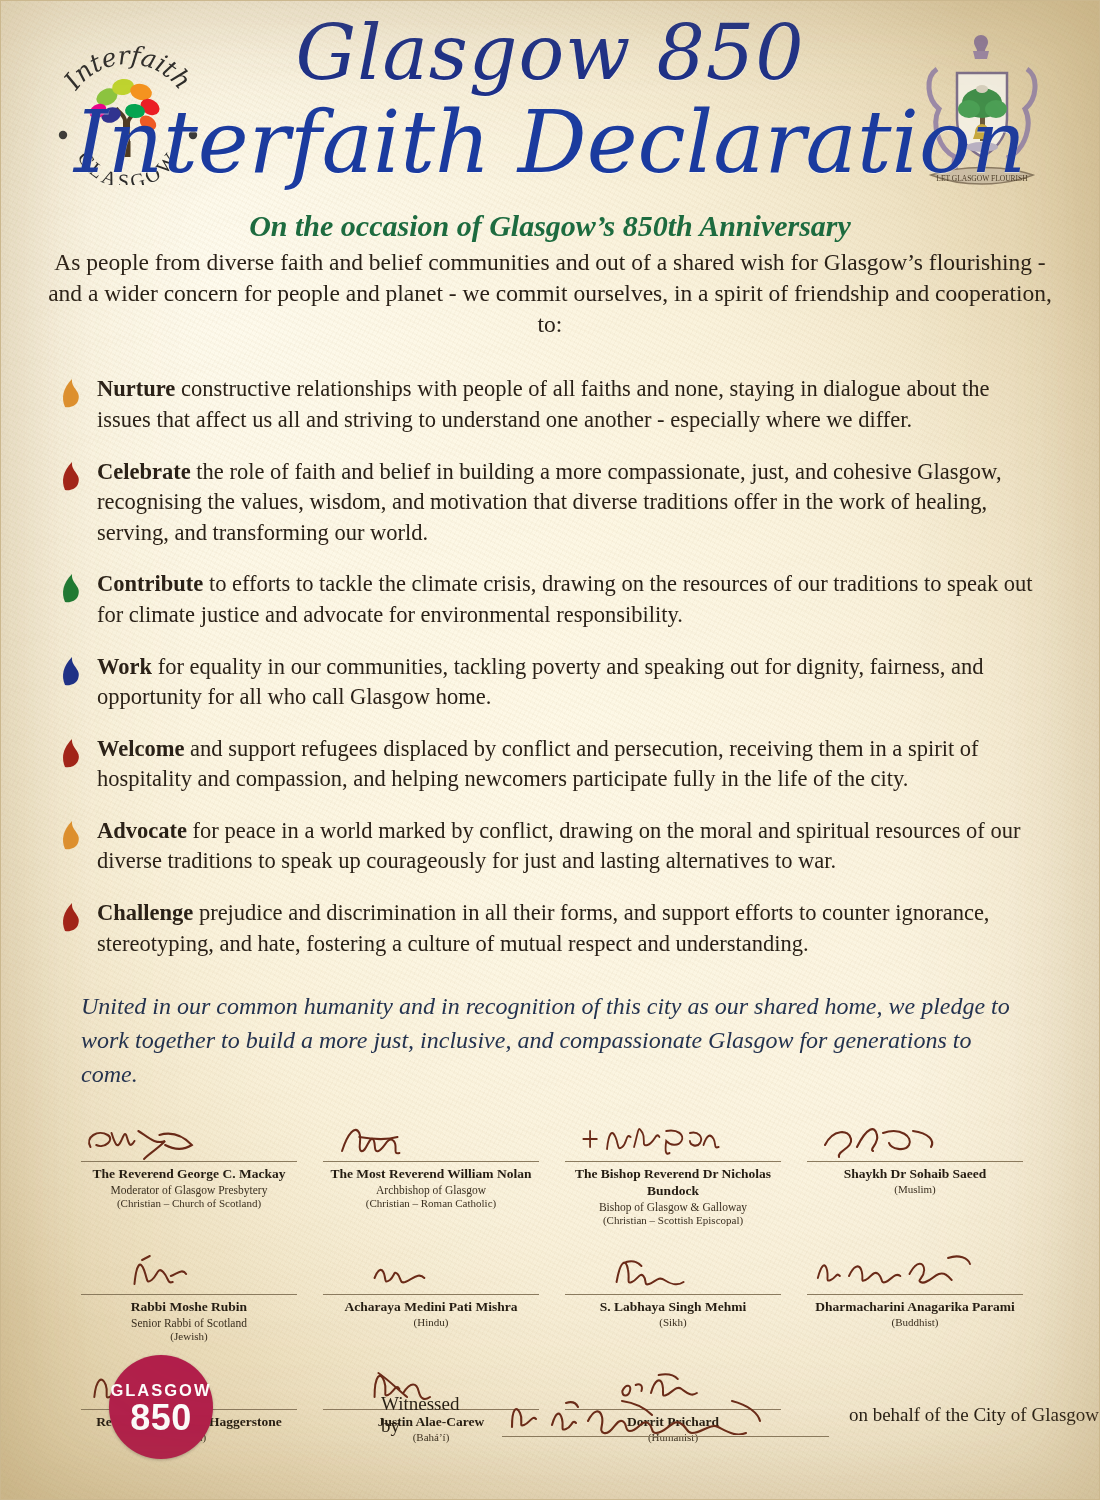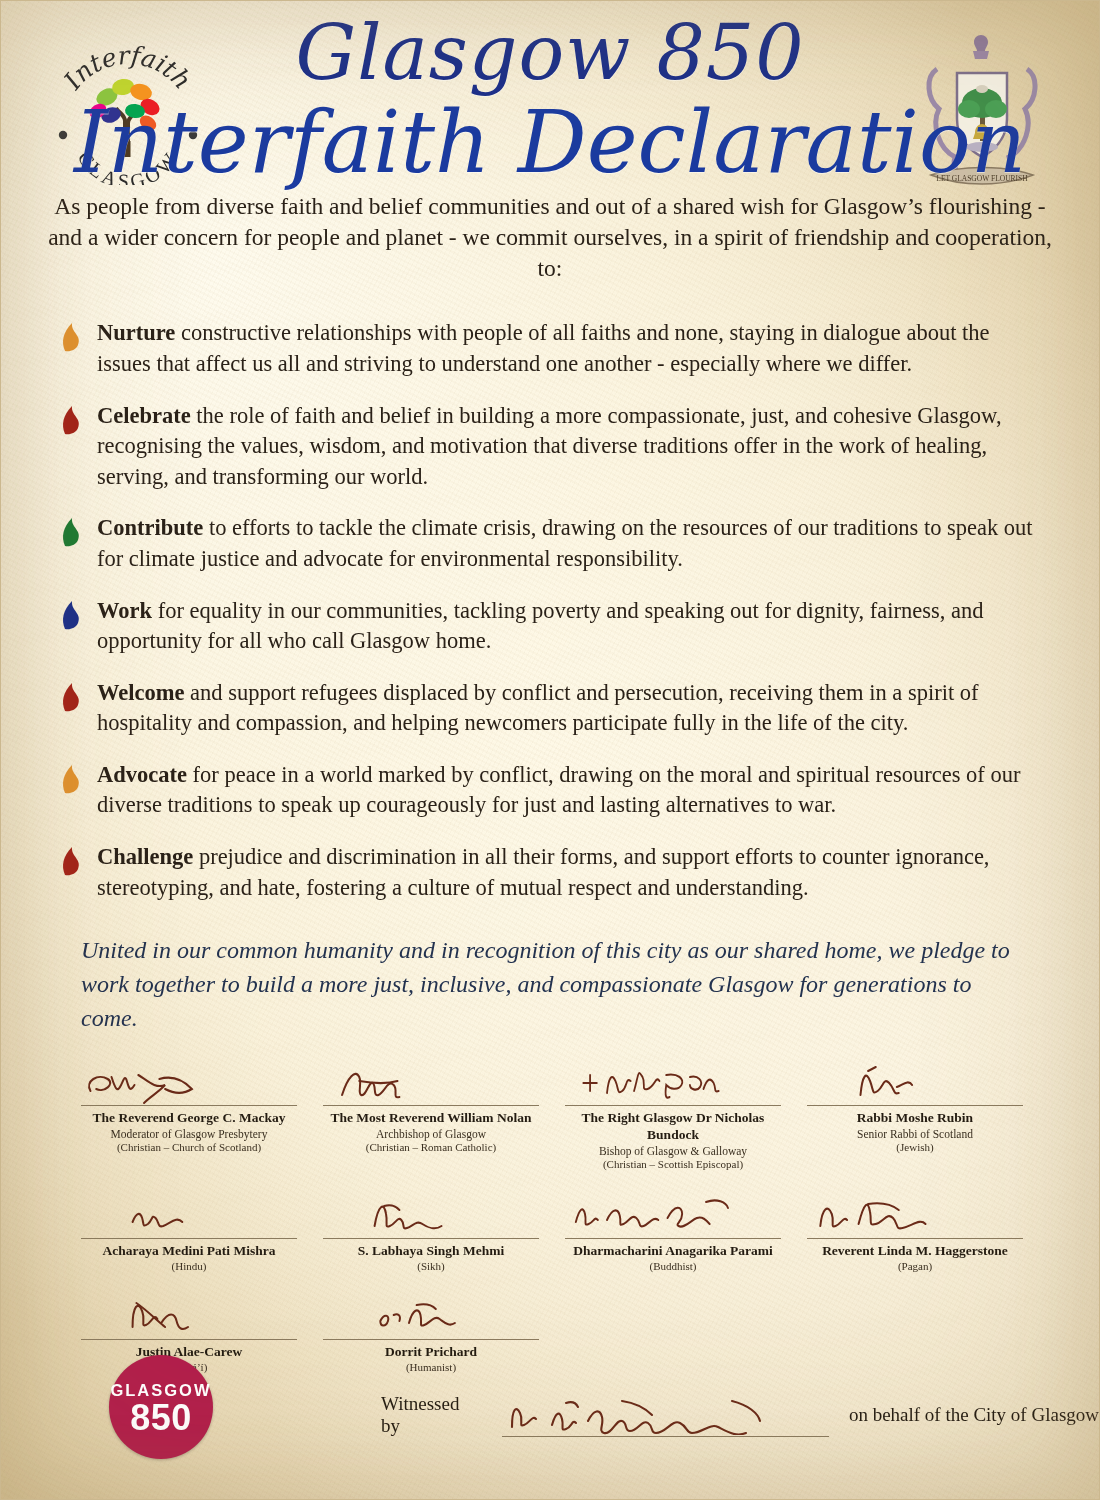--- a/index.html
+++ b/index.html
@@ -232,20 +232,21 @@
 
       <path d="M14 146 C44 136 86 136 116 146 C86 158 44 158 14 146z" fill="#cdbfa6" stroke="#8a7a62" stroke-width="1.5"></path>
       <text x="65" y="152" font-family="Liberation Serif, serif" font-size="7.5" fill="#4a3c28" text-anchor="middle">LET GLASGOW FLOURISH</text>
     </svg>
   </div>
 
   <div class="inner">
     <div class="title-wrap">
       <div class="title1">Glasgow 850</div>
       <div class="title2">Interfaith Declaration</div>
+      <div class="subtitle">On the occasion of Glasgow’s 850th Anniversary</div>
     </div>
 
     <div class="intro">As people from diverse faith and belief communities and out of a shared wish for Glasgow’s flourishing - and a wider concern for people and planet - we commit ourselves, in a spirit of friendship and cooperation, to:</div>
 
     <div class="commitments">
 
       <div class="item">
         <div class="flame">
           <svg viewBox="0 0 22 30" width="22" height="30">
               <path d="M4 29 C0 20 2 10 11 1 C10 11 21 13 17 23 C15 28 9 30 4 29z" fill="#e0922f"></path>
@@ -352,25 +353,41 @@
               <g fill="none" stroke="#6a2a18" stroke-width="2.1" stroke-linecap="round">
             <path d="M24 22 h16 M32 14 v16"></path>
             <path d="M52 32 c2 -16 6 -20 10 -12 c4 8 2 14 8 10 c6 -4 4 -14 10 -10"></path>
             <path d="M84 30 c6 -18 4 -22 10 -14 c4 6 -2 14 6 12 c8 -2 10 -14 14 -8"></path>
             <path d="M122 14 c14 -2 22 4 18 10 c-4 6 -14 4 -18 0 c-2 12 0 14 4 12"></path>
             <path d="M150 16 c10 -2 16 4 12 10 c-4 5 -12 2 -12 -2 M166 28 c4 -10 8 -12 12 -6 c3 5 0 10 6 8"></path>
           </g>
             </svg>
         </div>
         <div class="rule"></div>
-        <div class="name">The Right Glasgow Dr Nicholas Bundock</div>
+        <div class="name">The Bishop Reverend Dr Nicholas Bundock</div>
         <div class="role">Bishop of Glasgow &amp; Galloway</div>
         <div class="tradition">(Christian – Scottish Episcopal)</div>
       </div>
 
+      <div class="sig">
+        <div class="scribble">
+          <svg viewBox="0 0 220 46" preserveAspectRatio="none">
+              <g fill="none" stroke="#6a2a18" stroke-width="2.1" stroke-linecap="round">
+            <path d="M20 28 c8 -16 24 -16 26 -6 c2 9 -14 12 -12 18"></path>
+            <path d="M52 30 c10 -20 18 -22 20 -12 c2 9 -8 14 -4 16"></path>
+            <path d="M78 16 c18 -6 30 4 26 12 c-4 7 -18 4 -20 -2"></path>
+            <path d="M108 14 c16 2 22 10 18 16"></path>
+          </g>
+            </svg>
+        </div>
+        <div class="rule"></div>
+        <div class="name">Shaykh Dr Sohaib Saeed</div>
+        <div class="role"></div>
+        <div class="tradition">(Muslim)</div>
+      </div>
 
       <div class="sig">
         <div class="scribble">
           <svg viewBox="0 0 230 46" preserveAspectRatio="none">
               <g fill="none" stroke="#6a2a18" stroke-width="2.1" stroke-linecap="round">
             <path d="M58 34 c2 -20 6 -24 10 -14 c4 10 2 14 8 10 c6 -4 6 -14 12 -8 c6 6 4 12 10 10"></path>
             <path d="M66 10 l8 -4 M96 26 c6 -2 12 -8 16 -2"></path>
           </g>
             </svg>
         </div>

